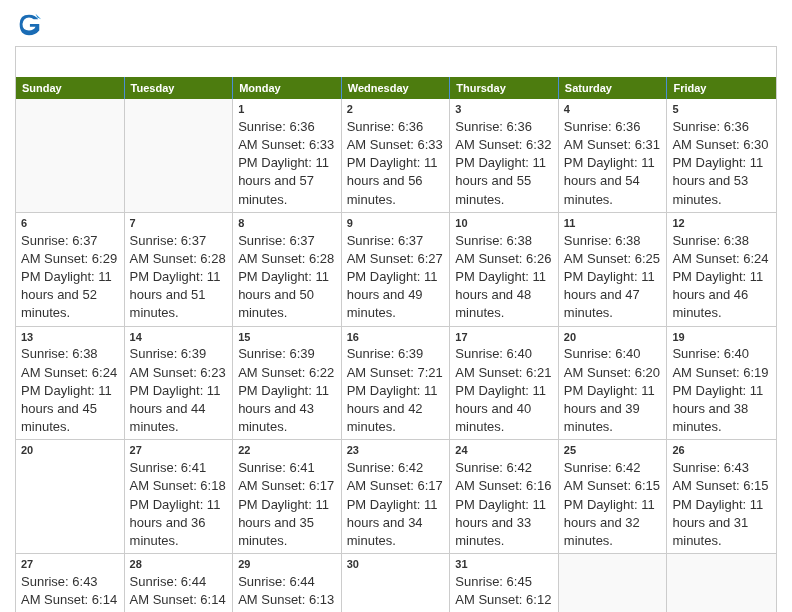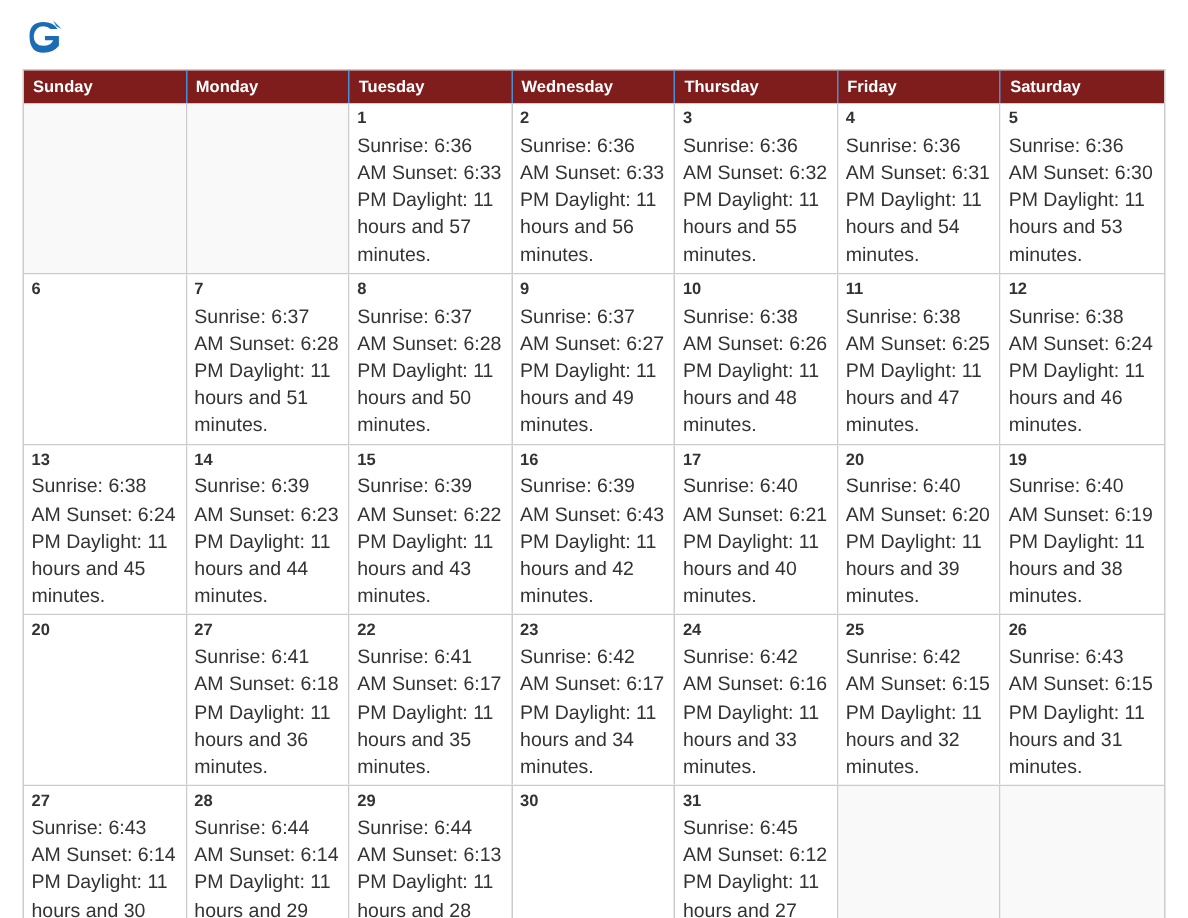--- a/index.html
+++ b/index.html
@@ -53,21 +53,22 @@
     }
     .calendar {
       flex: 1;
       display: flex;
       flex-direction: column;
       border: 1px solid #ccc;
     }
     .cal-header {
       display: grid;
       grid-template-columns: repeat(7, 1fr);
-      background: #7f1d1d;
+      background: #4d7c0f;
+      margin-top: 30px;
     }
     .cal-header-cell {
       color: #fff;
       font-size: 11px;
       font-weight: bold;
       padding: 5px 6px;
       text-align: left;
       border-right: 1px solid #4a8fd5;
     }
     .cal-header-cell:last-child { border-right: none; }
@@ -123,26 +124,26 @@
     </div>
     <div class="title-block">
       <div class="month-title"></div>
       <div class="subtitle"></div>
     </div>
   </div>
 
   <div class="calendar">
     <div class="cal-header" id="cal-header">
         <div class="cal-header-cell">Sunday</div>
+        <div class="cal-header-cell">Tuesday</div>
         <div class="cal-header-cell">Monday</div>
-        <div class="cal-header-cell">Tuesday</div>
         <div class="cal-header-cell">Wednesday</div>
         <div class="cal-header-cell">Thursday</div>
+        <div class="cal-header-cell">Saturday</div>
         <div class="cal-header-cell">Friday</div>
-        <div class="cal-header-cell">Saturday</div>
       </div>
     <div class="cal-body" id="cal-body">
         <div class="cal-row">
           <div class="cal-cell empty"></div>
           <div class="cal-cell empty"></div>
           <div class="cal-cell">
             <span class="day-num">1</span>
             <div class="cell-info">Sunrise: 6:36 AM
 Sunset: 6:33 PM
 Daylight: 11 hours and 57 minutes.</div>
@@ -168,20 +169,23 @@
           <div class="cal-cell">
             <span class="day-num">5</span>
             <div class="cell-info">Sunrise: 6:36 AM
 Sunset: 6:30 PM
 Daylight: 11 hours and 53 minutes.</div>
           </div>
         </div>
         <div class="cal-row">
           <div class="cal-cell">
             <span class="day-num">6</span>
+            <div class="cell-info">Sunrise: 6:37 AM
+Sunset: 6:29 PM
+Daylight: 11 hours and 52 minutes.</div>
           </div>
           <div class="cal-cell">
             <span class="day-num">7</span>
             <div class="cell-info">Sunrise: 6:37 AM
 Sunset: 6:28 PM
 Daylight: 11 hours and 51 minutes.</div>
           </div>
           <div class="cal-cell">
             <span class="day-num">8</span>
             <div class="cell-info">Sunrise: 6:37 AM
@@ -228,21 +232,21 @@
           </div>
           <div class="cal-cell">
             <span class="day-num">15</span>
             <div class="cell-info">Sunrise: 6:39 AM
 Sunset: 6:22 PM
 Daylight: 11 hours and 43 minutes.</div>
           </div>
           <div class="cal-cell">
             <span class="day-num">16</span>
             <div class="cell-info">Sunrise: 6:39 AM
-Sunset: 6:43 PM
+Sunset: 7:21 PM
 Daylight: 11 hours and 42 minutes.</div>
           </div>
           <div class="cal-cell">
             <span class="day-num">17</span>
             <div class="cell-info">Sunrise: 6:40 AM
 Sunset: 6:21 PM
 Daylight: 11 hours and 40 minutes.</div>
           </div>
           <div class="cal-cell">
             <span class="day-num">20</span>

